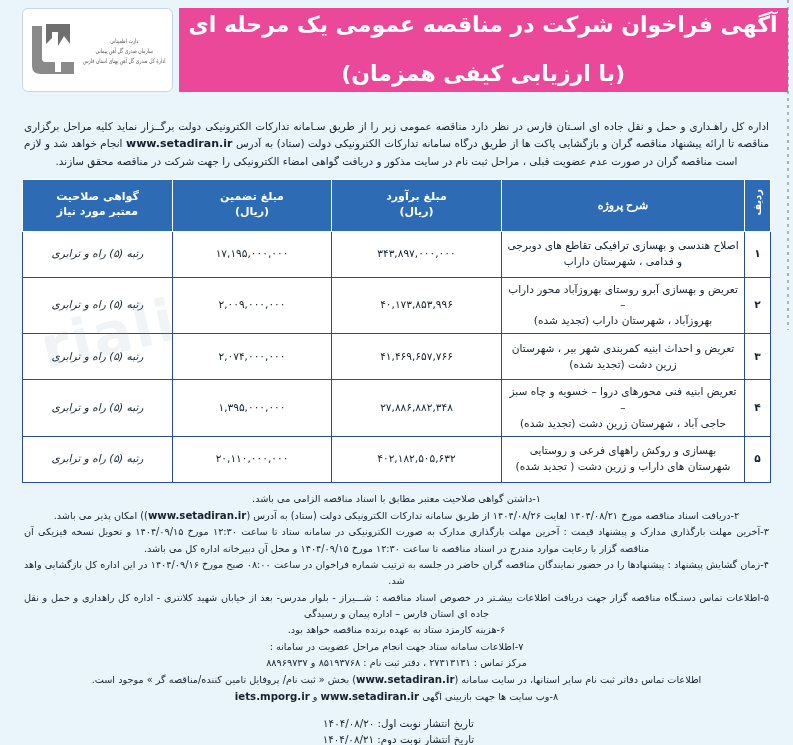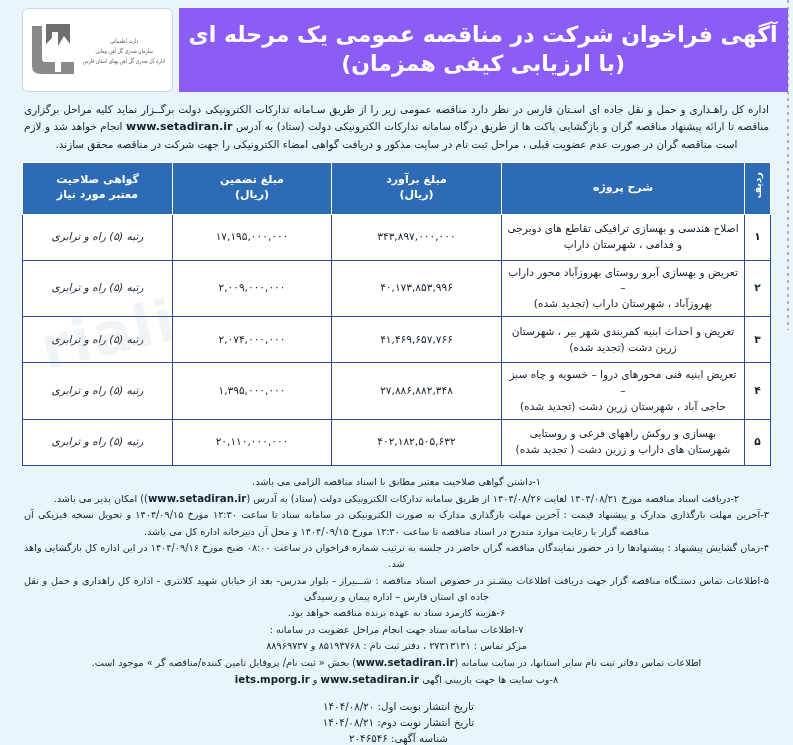--- a/index.html
+++ b/index.html
@@ -72,42 +72,42 @@
     color: #5c5c5c;
     text-align: center;
     letter-spacing: .2px;
     white-space: nowrap;
     transform: scaleY(1.35);
     font-family: "DejaVu Sans", sans-serif;
   }
 
   .title-band {
     flex: 1 1 auto;
-    background: #8b5cf6;
+    background: #ec4899;
     display: flex;
     flex-direction: column;
     align-items: center;
-    justify-content: center;
+    justify-content: space-between;
     gap: 2px;
     padding: 4px 10px;
     box-sizing: border-box;
   }
   .title-line {
     color: #ffffff;
     font-size: 22px;
     font-weight: bold;
     line-height: 1.22;
     text-align: center;
     white-space: nowrap;
     font-family: "DejaVu Sans", "Liberation Sans", sans-serif;
   }
 
   
   .intro {
-    margin-top: 9px;
+    margin-top: 26px;
     font-size: 10.4px;
     line-height: 1.62;
     color: #15202e;
     text-align: justify;
     text-align-last: center;
     padding: 0 2px;
   }
   .intro .url {
     direction: ltr;
     unicode-bidi: embed;
@@ -135,21 +135,21 @@
   table.tender thead th {
     background: #2d6cb5;
     color: #ffffff;
     font-size: 11px;
     font-weight: bold;
     line-height: 1.35;
     height: 52px;
     border-color: #ffffff;
   }
   th.col-row      { width: 26px; }
-  th.col-desc     { width: auto; }
+  th.col-desc     { width: auto; font-family: Liberation Serif, serif; }
   th.col-estimate { width: 170px; }
   th.col-deposit  { width: 159px; }
   th.col-cert     { width: 150px; }
 
   th.col-row .vert {
     writing-mode: vertical-rl;
     text-orientation: mixed;
     transform: rotate(180deg);
     display: inline-block;
     line-height: 1.1;

